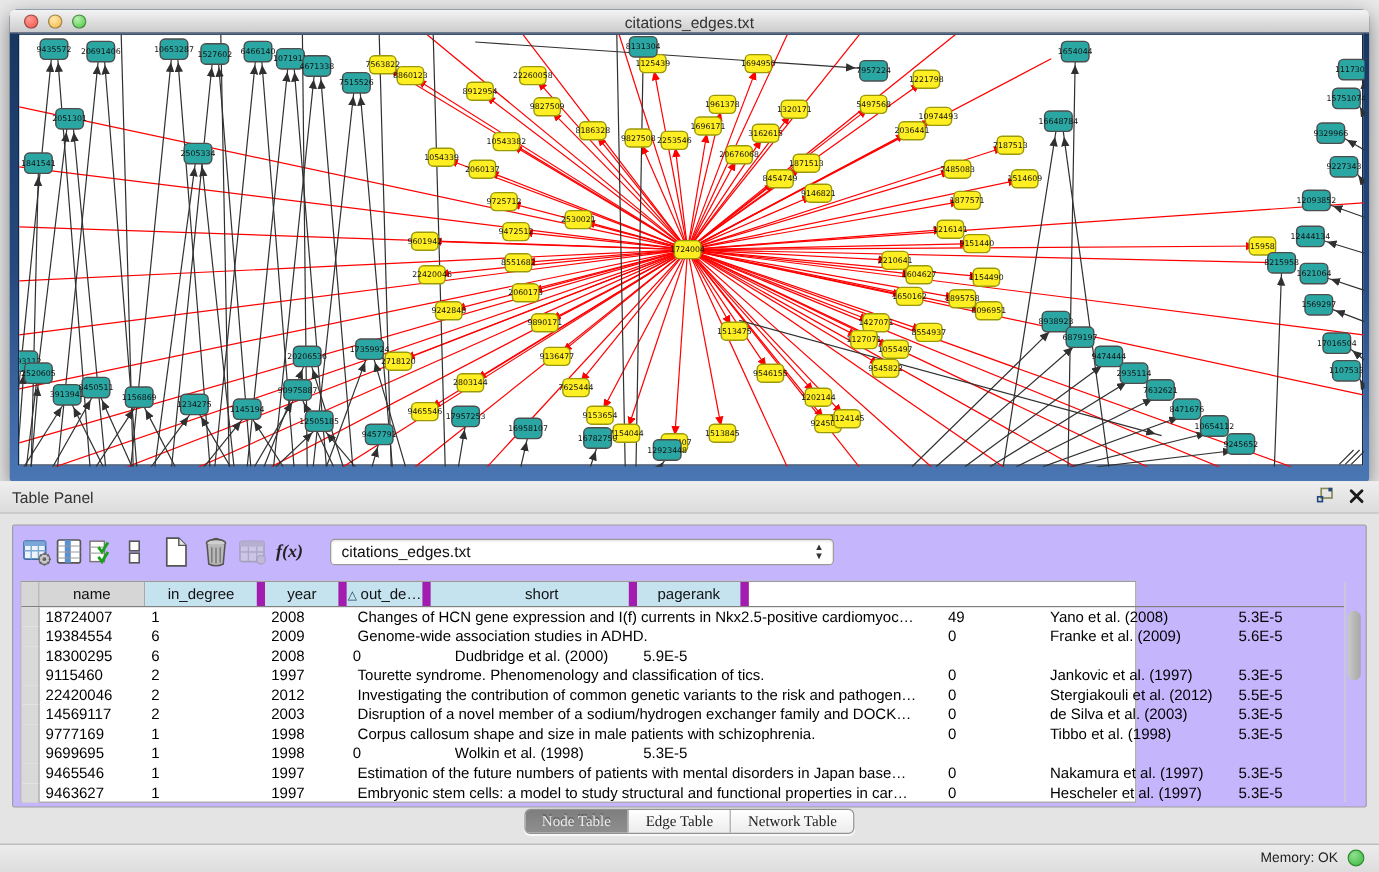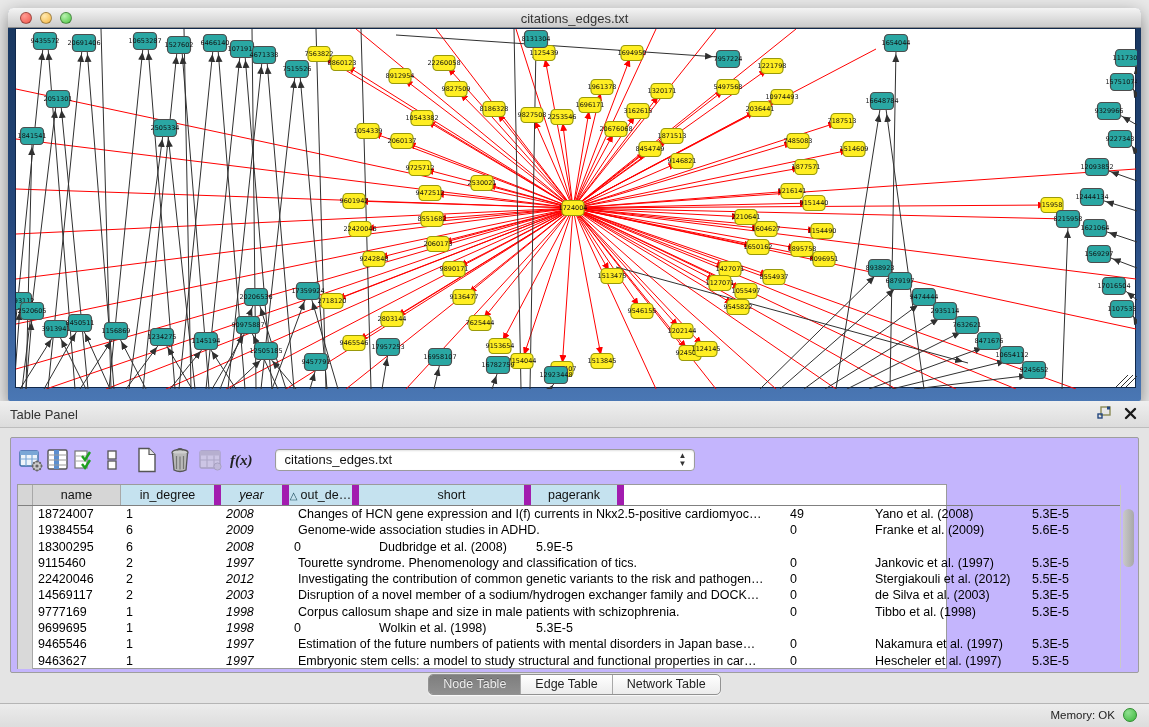--- a/index.html
+++ b/index.html
@@ -54,29 +54,29 @@
   .tgrid { flex:1; }
   .thead { display:flex; height:21px; border-bottom:1px solid #808080; }
   .th { font-size:12.5px; color:#111; text-align:center; line-height:20px;
     background:#c5e2ef; border-right:7px solid #a21caf; overflow:hidden; white-space:nowrap; }
   .th.gut, .th.namecol { background:#d6d6d6; border-right:1px solid #a8a8a8; }
   .sort-tri { font-size:10px; color:#1a4a5a; margin-right:3px; }
   .trow { display:flex; height:16.3px; }
   .td { font-size:12.5px; color:#000; line-height:16px; white-space:nowrap;
     overflow:hidden; padding-left:5px; }
   .c0{width:15px; padding-left:0; background:#d9d9d9; border-right:1px solid #a8a8a8;}
-  .c1{width:88px;} .c2{width:100px;} .c3{width:68px;font-style:italic;} .c4{width:496px; padding-left:9px;}
+  .c1{width:88px;} .c2{width:100px;} .c3{width:68px;} .c4{width:496px; padding-left:9px;}
   .c5{width:70px;} .c6{width:172px; padding-left:20px;} .c7{width:93px;}
   .vscroll { width:15px; background:#fafafa; border-left:1px solid #c9c9c9; position:relative; }
   .vthumb { position:absolute; left:1.5px; top:24px; width:11px; height:58px;
     border-radius:6px; background:linear-gradient(90deg,#c9c9c9,#a8a8a8); }
 
   .tabs-row { position:absolute; left:0; top:273px; width:100%; display:flex; justify-content:center; }
   .seg { display:flex; height:21px; border:1px solid #929292; border-radius:5px; overflow:hidden;
-    background:linear-gradient(#fff,#ececec); box-shadow:0 1px 1px rgba(255,255,255,.8); }
+    background:linear-gradient(#fff,#ececec); box-shadow:0 1px 1px rgba(255,255,255,.8);font-family:Liberation Serif, serif; }
   .seg .tab { font-size:12.5px; color:#222; line-height:19px; padding:0 14px;
     border-right:1px solid #a8a8a8; }
   .seg .tab:last-child { border-right:none; }
   .seg .tab.sel { background:linear-gradient(#7e7e7e,#8f8f8f); color:#ededed;
     text-shadow:0 -1px 0 rgba(0,0,0,.3); }
 
   .statusbar { position:absolute; left:0; top:302px; width:100%; height:24px;
     background:linear-gradient(#ececec,#ddd); border-top:1px solid #b5b5b5; }
   .mem { position:absolute; right:34px; top:5px; font-size:11.5px; color:#222; }
   .memdot { position:absolute; right:12px; top:4px; width:14px; height:14px; border-radius:50%;
@@ -874,21 +874,21 @@
               <div class="td c5">0</div>
               <div class="td c6">Franke et al. (2009)</div>
               <div class="td c7">5.6E-5</div>
             </div>
             <div class="trow">
               <div class="td c0"></div>
               <div class="td c1">18300295</div>
               <div class="td c2">6</div>
               <div class="td c3">2008</div>
               <div class="td c5">0</div>
-              <div class="td c6">Dudbridge et al. (2008)</div>
+              <div class="td c6">Dudbridge et al. (2000)</div>
               <div class="td c7">5.9E-5</div>
             </div>
             <div class="trow">
               <div class="td c0"></div>
               <div class="td c1">9115460</div>
               <div class="td c2">2</div>
               <div class="td c3">1997</div>
               <div class="td c4">Tourette syndrome. Phenomenology and classification of tics.</div>
               <div class="td c5">0</div>
               <div class="td c6">Jankovic et al. (1997)</div>

